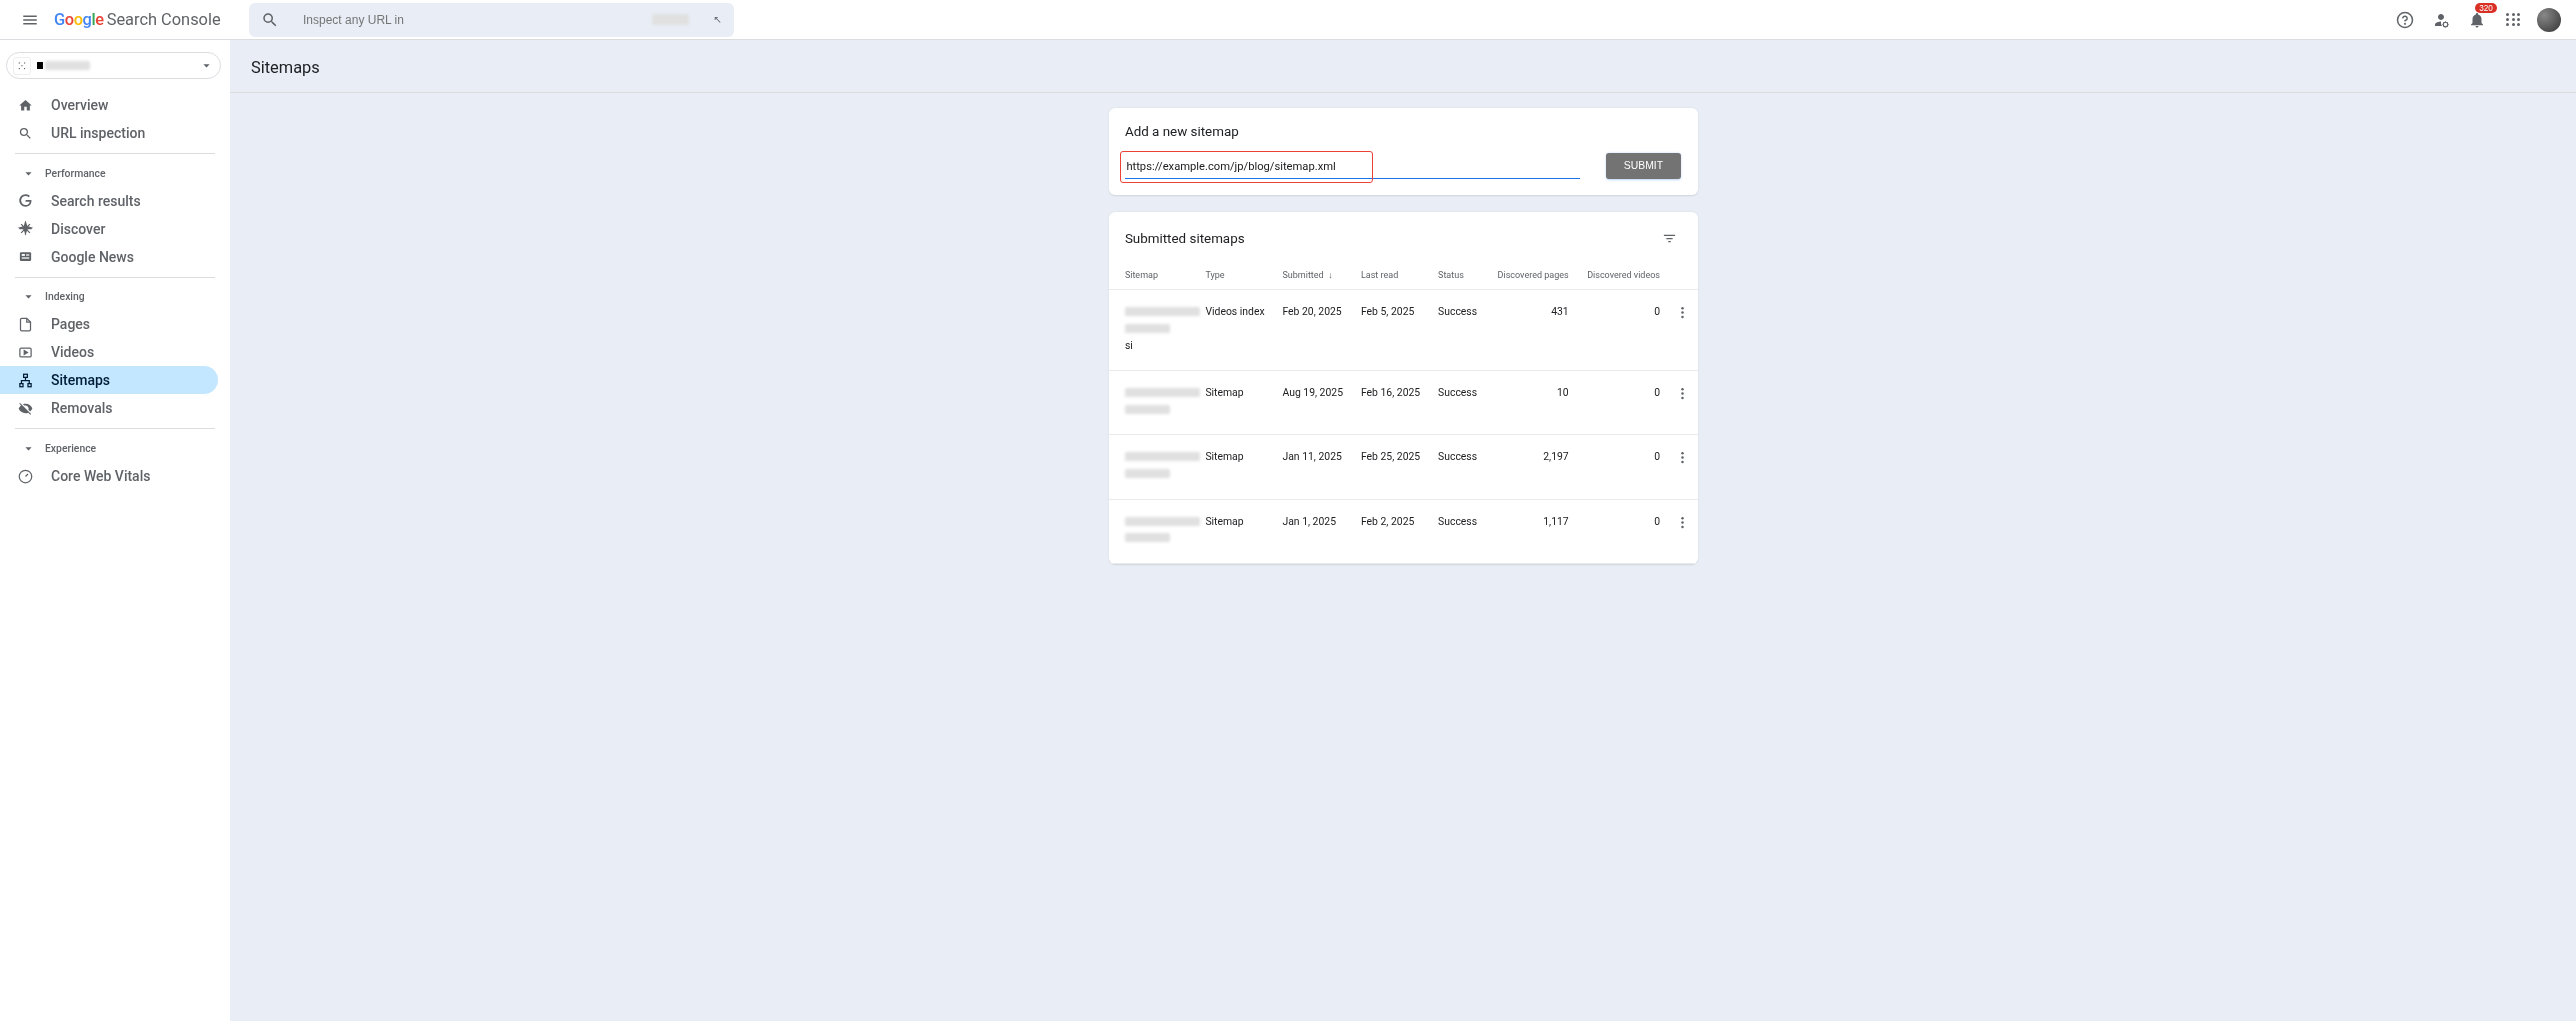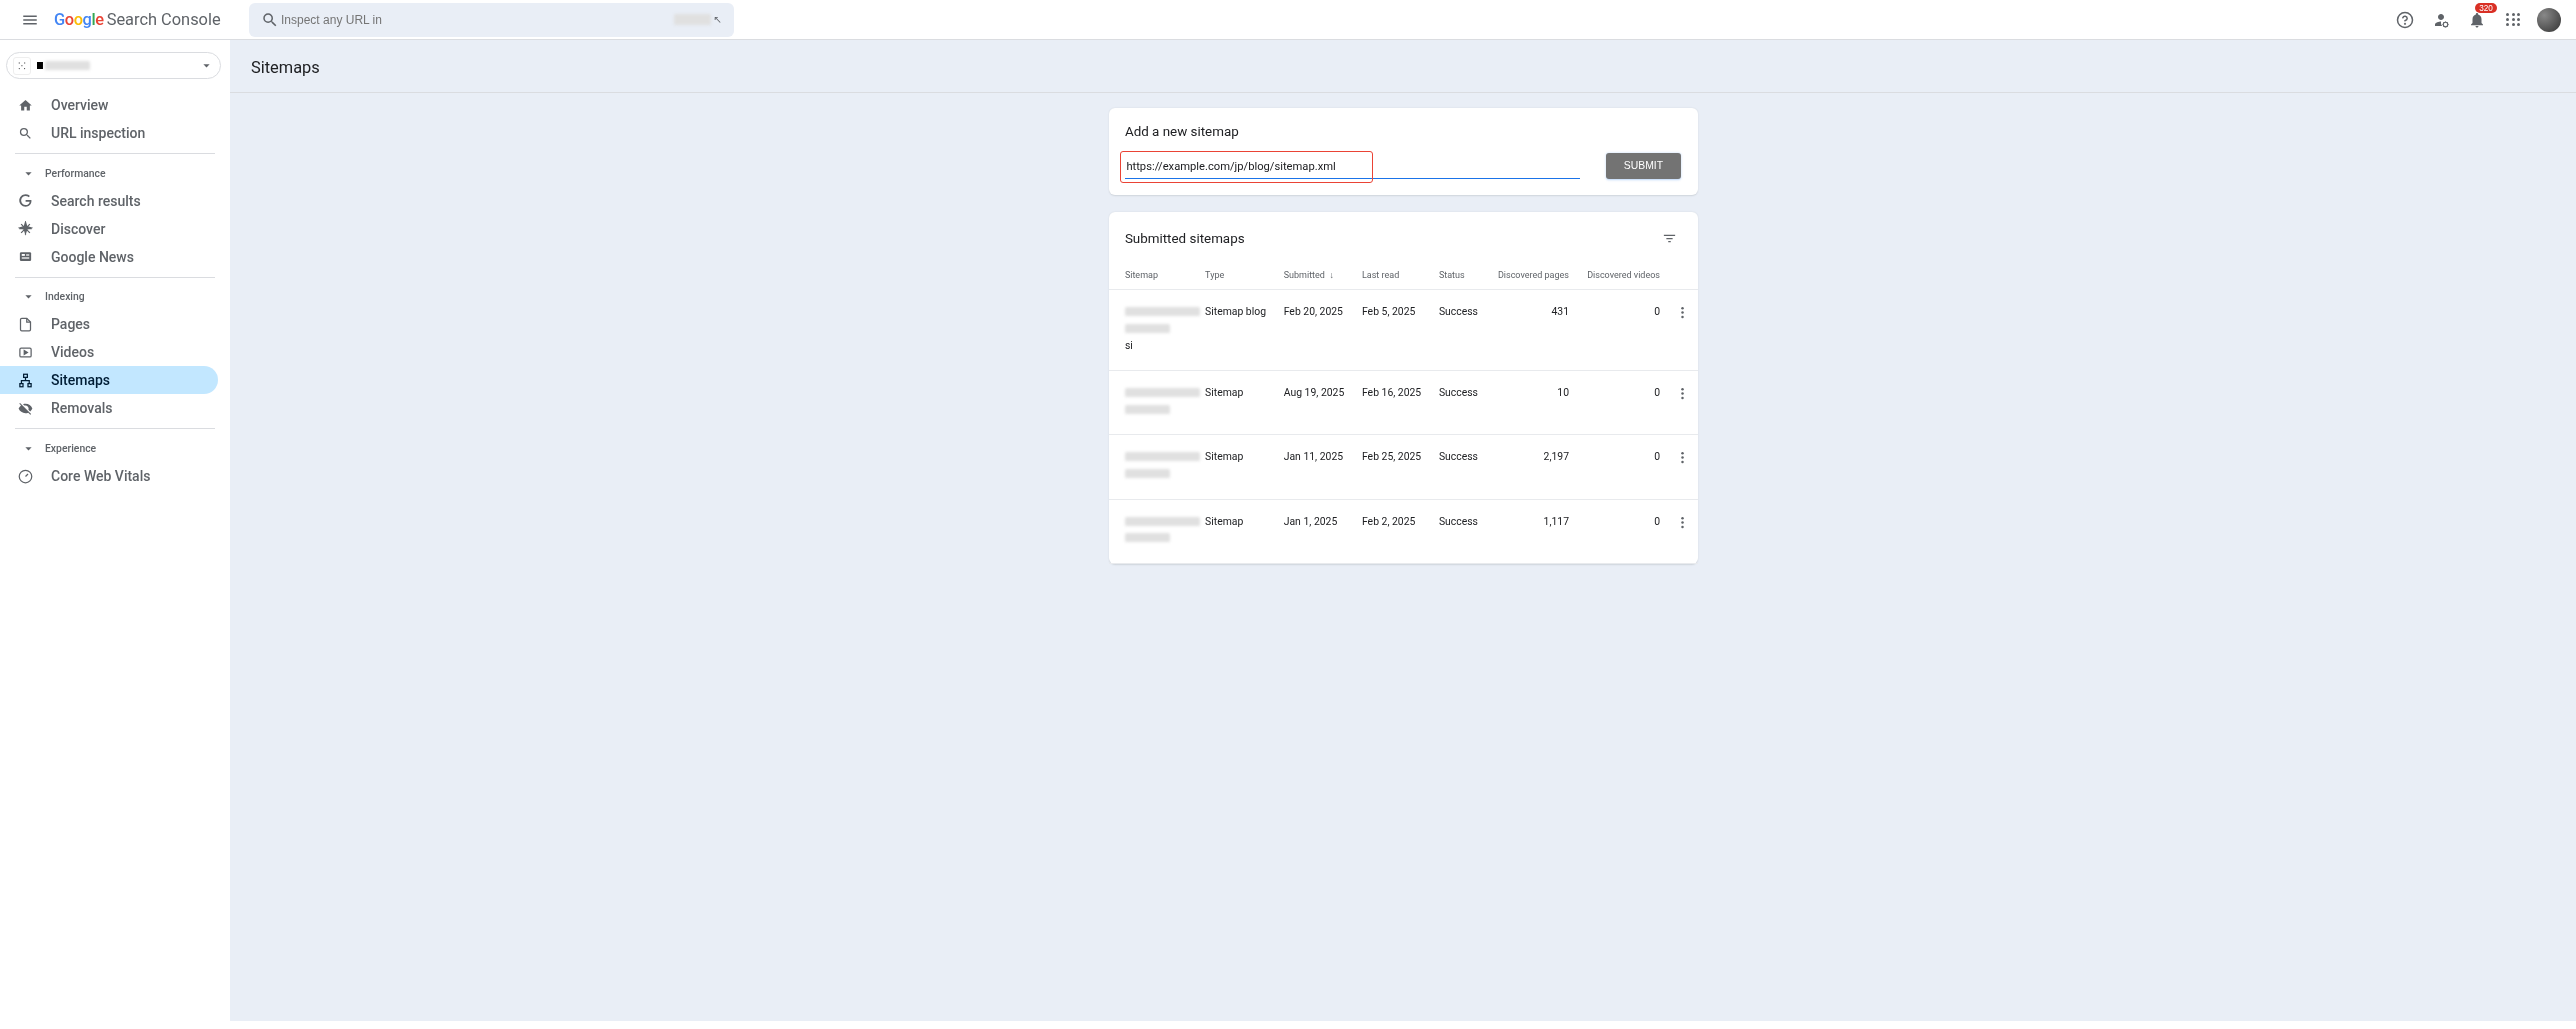--- a/index.html
+++ b/index.html
@@ -4,21 +4,21 @@
 <style>
 * { box-sizing: border-box; margin: 0; padding: 0; }
 body { font-family: 'Google Sans', Roboto, Arial, sans-serif; background: #fff; color: #202124; overflow: hidden; }
 
 .header { height: 40px; display: flex; align-items: center; padding: 0 12px; border-bottom: 0.7px solid #dadce0; gap: 6px; }
 .menu-btn { width: 36px; height: 36px; border-radius: 50%; display: flex; align-items: center; justify-content: center; cursor: pointer; border: none; background: transparent; }
 .logo { display: flex; align-items: center; gap: 3px; margin-right: 22.4px; }
 .logo-google { font-size: 16.4px; font-weight: 500; letter-spacing: -0.4px; }
 .g-b { color: #4285f4; } .g-r { color: #ea4335; } .g-y { color: #fbbc04; } .g-g { color: #34a853; }
 .logo-text { font-size: 16.4px; color: #5f6368; font-weight: 400; }
-.search-bar { flex: 0 0 485px; height: 34px; background: #e9eef6; border-radius: 6px; display: flex; align-items: center; padding: 0 12px; gap: 2px; }
+.search-bar { flex: 0 0 485px; height: 34px; background: #e9eef6; border-radius: 6px; display: flex; align-items: center; padding: 0 12px; gap: 24px; }
 .search-bar input { flex: 1; border: none; background: transparent; font-size: 12px; color: #5f6368; outline: none; }
 .header-spacer { flex: 1; }
 .header-icons { display: flex; align-items: center; gap: 6px; }
 .icon-btn { width: 30px; height: 30px; border-radius: 50%; display: flex; align-items: center; justify-content: center; cursor: pointer; border: none; background: transparent; position: relative; }
 .notif-badge { position: absolute; top: -1.5px; right: -4.5px; background: #d93025; color: #fff; font-size: 8.2px; font-weight: 500; padding: 0.7px 3.7px; border-radius: 6.7px; }
 .avatar { width: 24px; height: 24px; border-radius: 50%; background: radial-gradient(circle at 30% 30%, #888, #333); }
 .apps-icon { display: grid; grid-template-columns: repeat(3, 3px); grid-template-rows: repeat(3, 3px); gap: 2.2px; }
 .apps-icon span { width: 3px; height: 3px; background: #5f6368; border-radius: 50%; }
 
 .below-header { display: flex; height: calc(100vh - 48px); }
@@ -290,21 +290,21 @@
               <th class="num">Discovered videos</th>
               <th style="width:30px;"></th>
             </tr>
           </thead>
           <tbody id="table-body">
           <tr>
     <td class="url-cell">
       <span class="redact" style="width:75px;"></span><br>
       <span class="redact" style="width:45px;"></span><br><span>si</span>
     </td>
-    <td>Sitemap blog</td>
+    <td>Videos index</td>
     <td>Feb 20, 2025</td>
     <td>Feb 5, 2025</td>
     <td class="status-success">Success</td>
     <td class="num">431</td>
     <td class="num">0</td>
     <td class="row-menu">
       <svg width="15" height="15" viewBox="0 0 24 24" fill="#5f6368">
                     <circle cx="12" cy="5" r="2"></circle>
                     <circle cx="12" cy="12" r="2"></circle>
                     <circle cx="12" cy="19" r="2"></circle>

